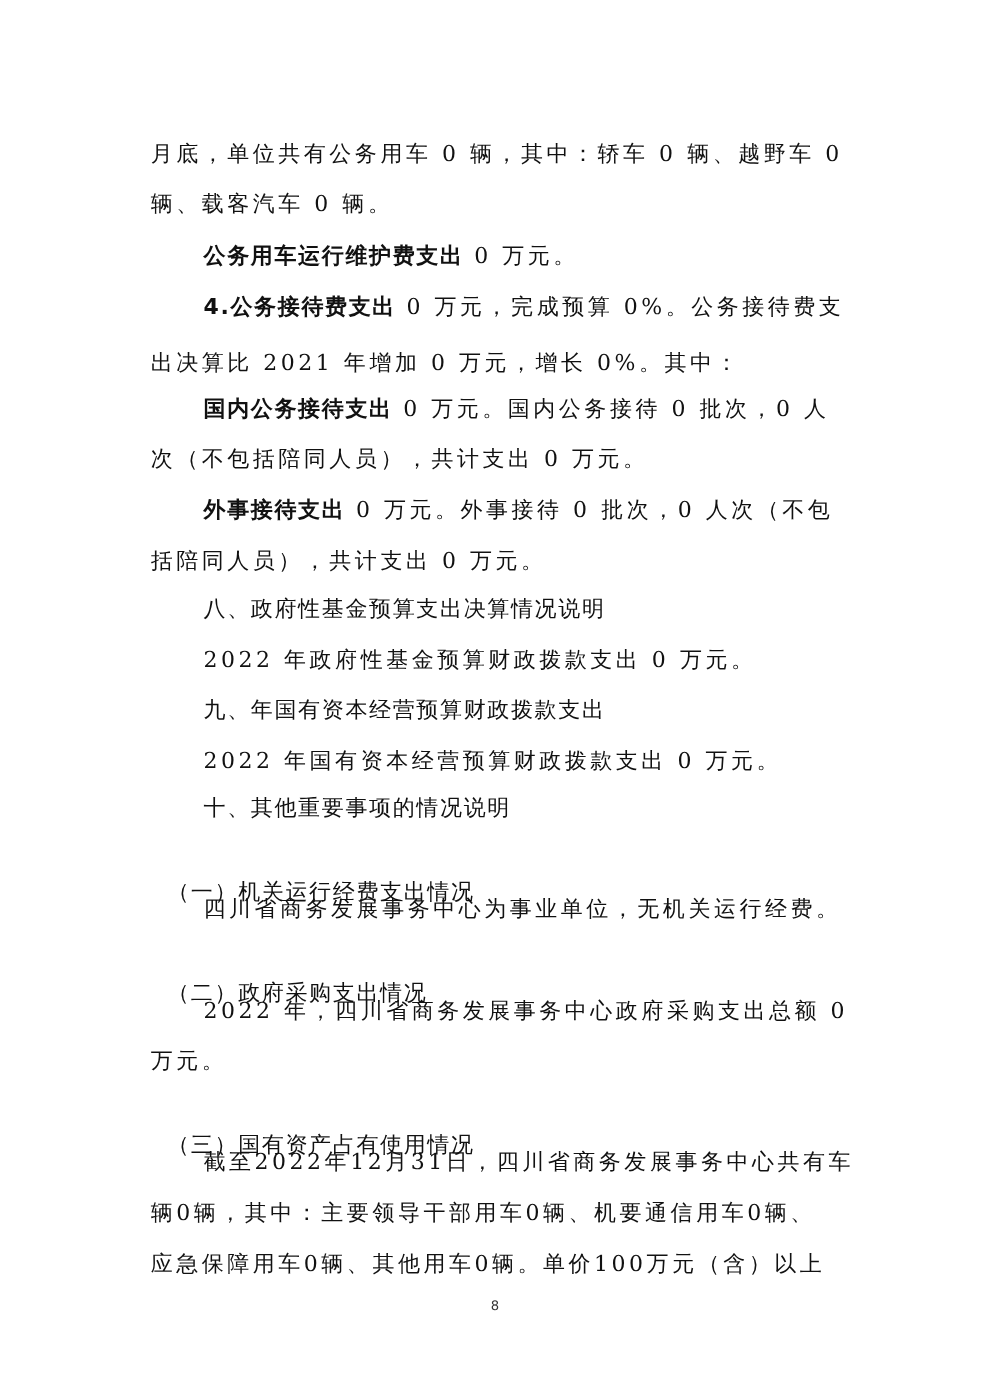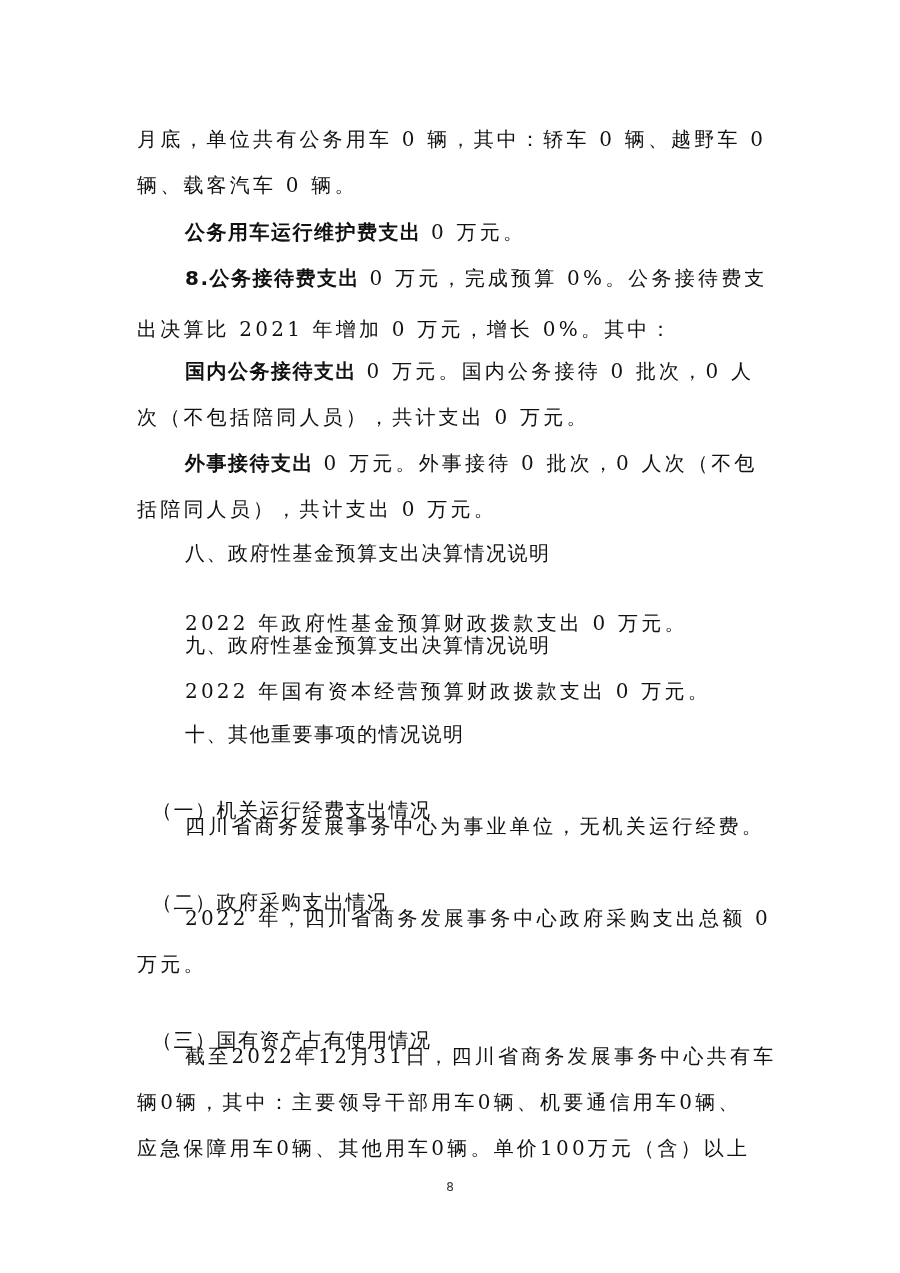--- a/index.html
+++ b/index.html
@@ -51,38 +51,38 @@
 <div class="page">
 
   <div class="line" style="top:124px">月底，单位共有公务用车 0 辆，其中：轿车 0 辆、越野车 0</div>
   <div class="line" style="top:170px">辆、载客汽车 0 辆。</div>
 
   <div class="line indent" style="top:217px">
     <span class="bold">公务用车运行维护费支出</span><span> 0 万元。</span>
   </div>
 
   <div class="line indent" style="top:263px">
-    <span class="bold">8.公务接待费支出</span><span> 0 万元，完成预算 0%。公务接待费支</span>
+    <span class="bold">4.公务接待费支出</span><span> 0 万元，完成预算 0%。公务接待费支</span>
   </div>
   <div class="line" style="top:314px">出决算比 2021 年增加 0 万元，增长 0%。其中：</div>
 
   <div class="line indent" style="top:356px">
     <span class="bold">国内公务接待支出</span><span> 0 万元。国内公务接待 0 批次，0 人</span>
   </div>
   <div class="line" style="top:402px">次（不包括陪同人员），共计支出 0 万元。</div>
 
   <div class="line indent" style="top:448px">
     <span class="bold">外事接待支出</span><span> 0 万元。外事接待 0 批次，0 人次（不包</span>
   </div>
   <div class="line" style="top:494px">括陪同人员），共计支出 0 万元。</div>
 
   <div class="line indent heading" style="top:538px">八、政府性基金预算支出决算情况说明</div>
-  <div class="line indent" style="top:608px">2022 年政府性基金预算财政拨款支出 0 万元。</div>
+  <div class="line indent" style="top:584px">2022 年政府性基金预算财政拨款支出 0 万元。</div>
 
-  <div class="line indent heading" style="top:630px">九、政府性基金预算支出决算情况说明</div>
+  <div class="line indent heading" style="top:630px">九、年国有资本经营预算财政拨款支出</div>
   <div class="line indent" style="top:676px">2022 年国有资本经营预算财政拨款支出 0 万元。</div>
 
   <div class="line indent heading" style="top:719px">十、其他重要事项的情况说明</div>
   <div class="line sub heading" style="top:765px">（一）机关运行经费支出情况</div>
   <div class="line indent" style="top:811px">四川省商务发展事务中心为事业单位，无机关运行经费。</div>
 
   <div class="line sub heading" style="top:857px">（二）政府采购支出情况</div>
   <div class="line indent" style="top:903px">2022 年，四川省商务发展事务中心政府采购支出总额 0</div>
   <div class="line sub heading" style="top:995px">（三）国有资产占有使用情况</div>
 

